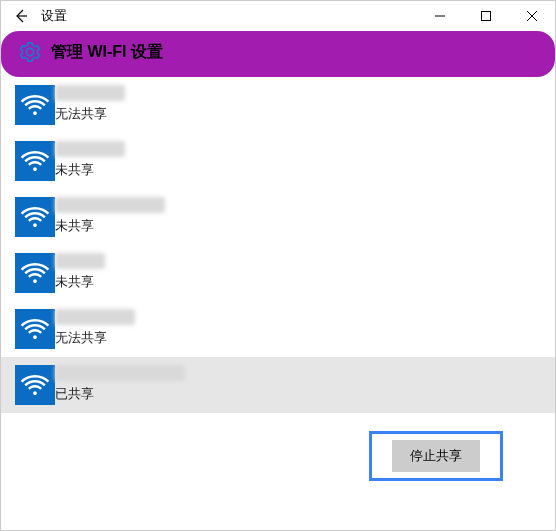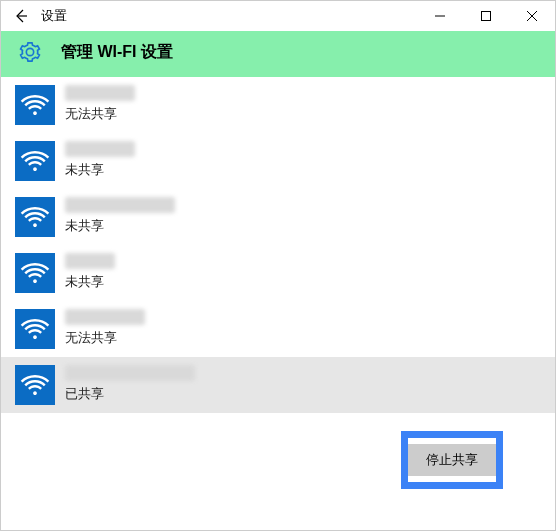--- a/index.html
+++ b/index.html
@@ -40,41 +40,41 @@
   }
   .sys-btn {
     width: 46px; height: 30px;
     display: flex; align-items: center; justify-content: center;
     color: #000;
     font-size: 12px;
   }
   .header {
     display: flex;
     align-items: center;
-    gap: 20px;
+    gap: 10px;
     padding: 10px 18px 14px 18px;
-    background: #86efac;
+    background: #a21caf;
+    border-radius: 18px;
   }
   .gear {
     color: #1976d2;
     display: flex;
     align-items: center;
   }
   .header-title {
     font-size: 16px;
     font-weight: 600;
     color: #000;
   }
   .list {
     padding: 0;
   }
   .net-item {
     display: flex;
     align-items: flex-start;
-    gap: 10px;
     padding: 8px 14px;
     min-height: 56px;
   }
   .net-item.selected {
     background: #e6e6e6;
   }
   .wifi-icon {
     width: 40px; height: 40px;
     background: #0b6cc4;
     display: flex;
@@ -111,22 +111,22 @@
     background: #ccc;
     border: none;
     font-size: 13px;
     color: #000;
     font-family: inherit;
     display: flex;
     align-items: center;
     justify-content: center;
   }
   .highlight-box {
-    border: 7px solid #3b82f6;
-    padding: 6px 0;
+    border: 3px solid #3b82f6;
+    padding: 6px 20px;
     display: inline-flex;
   }
 </style>
 </head>
 <body>
 
 <div class="titlebar">
   <div class="titlebar-left">
     <div class="back-btn">
       <svg width="16" height="16" viewBox="0 0 16 16">

